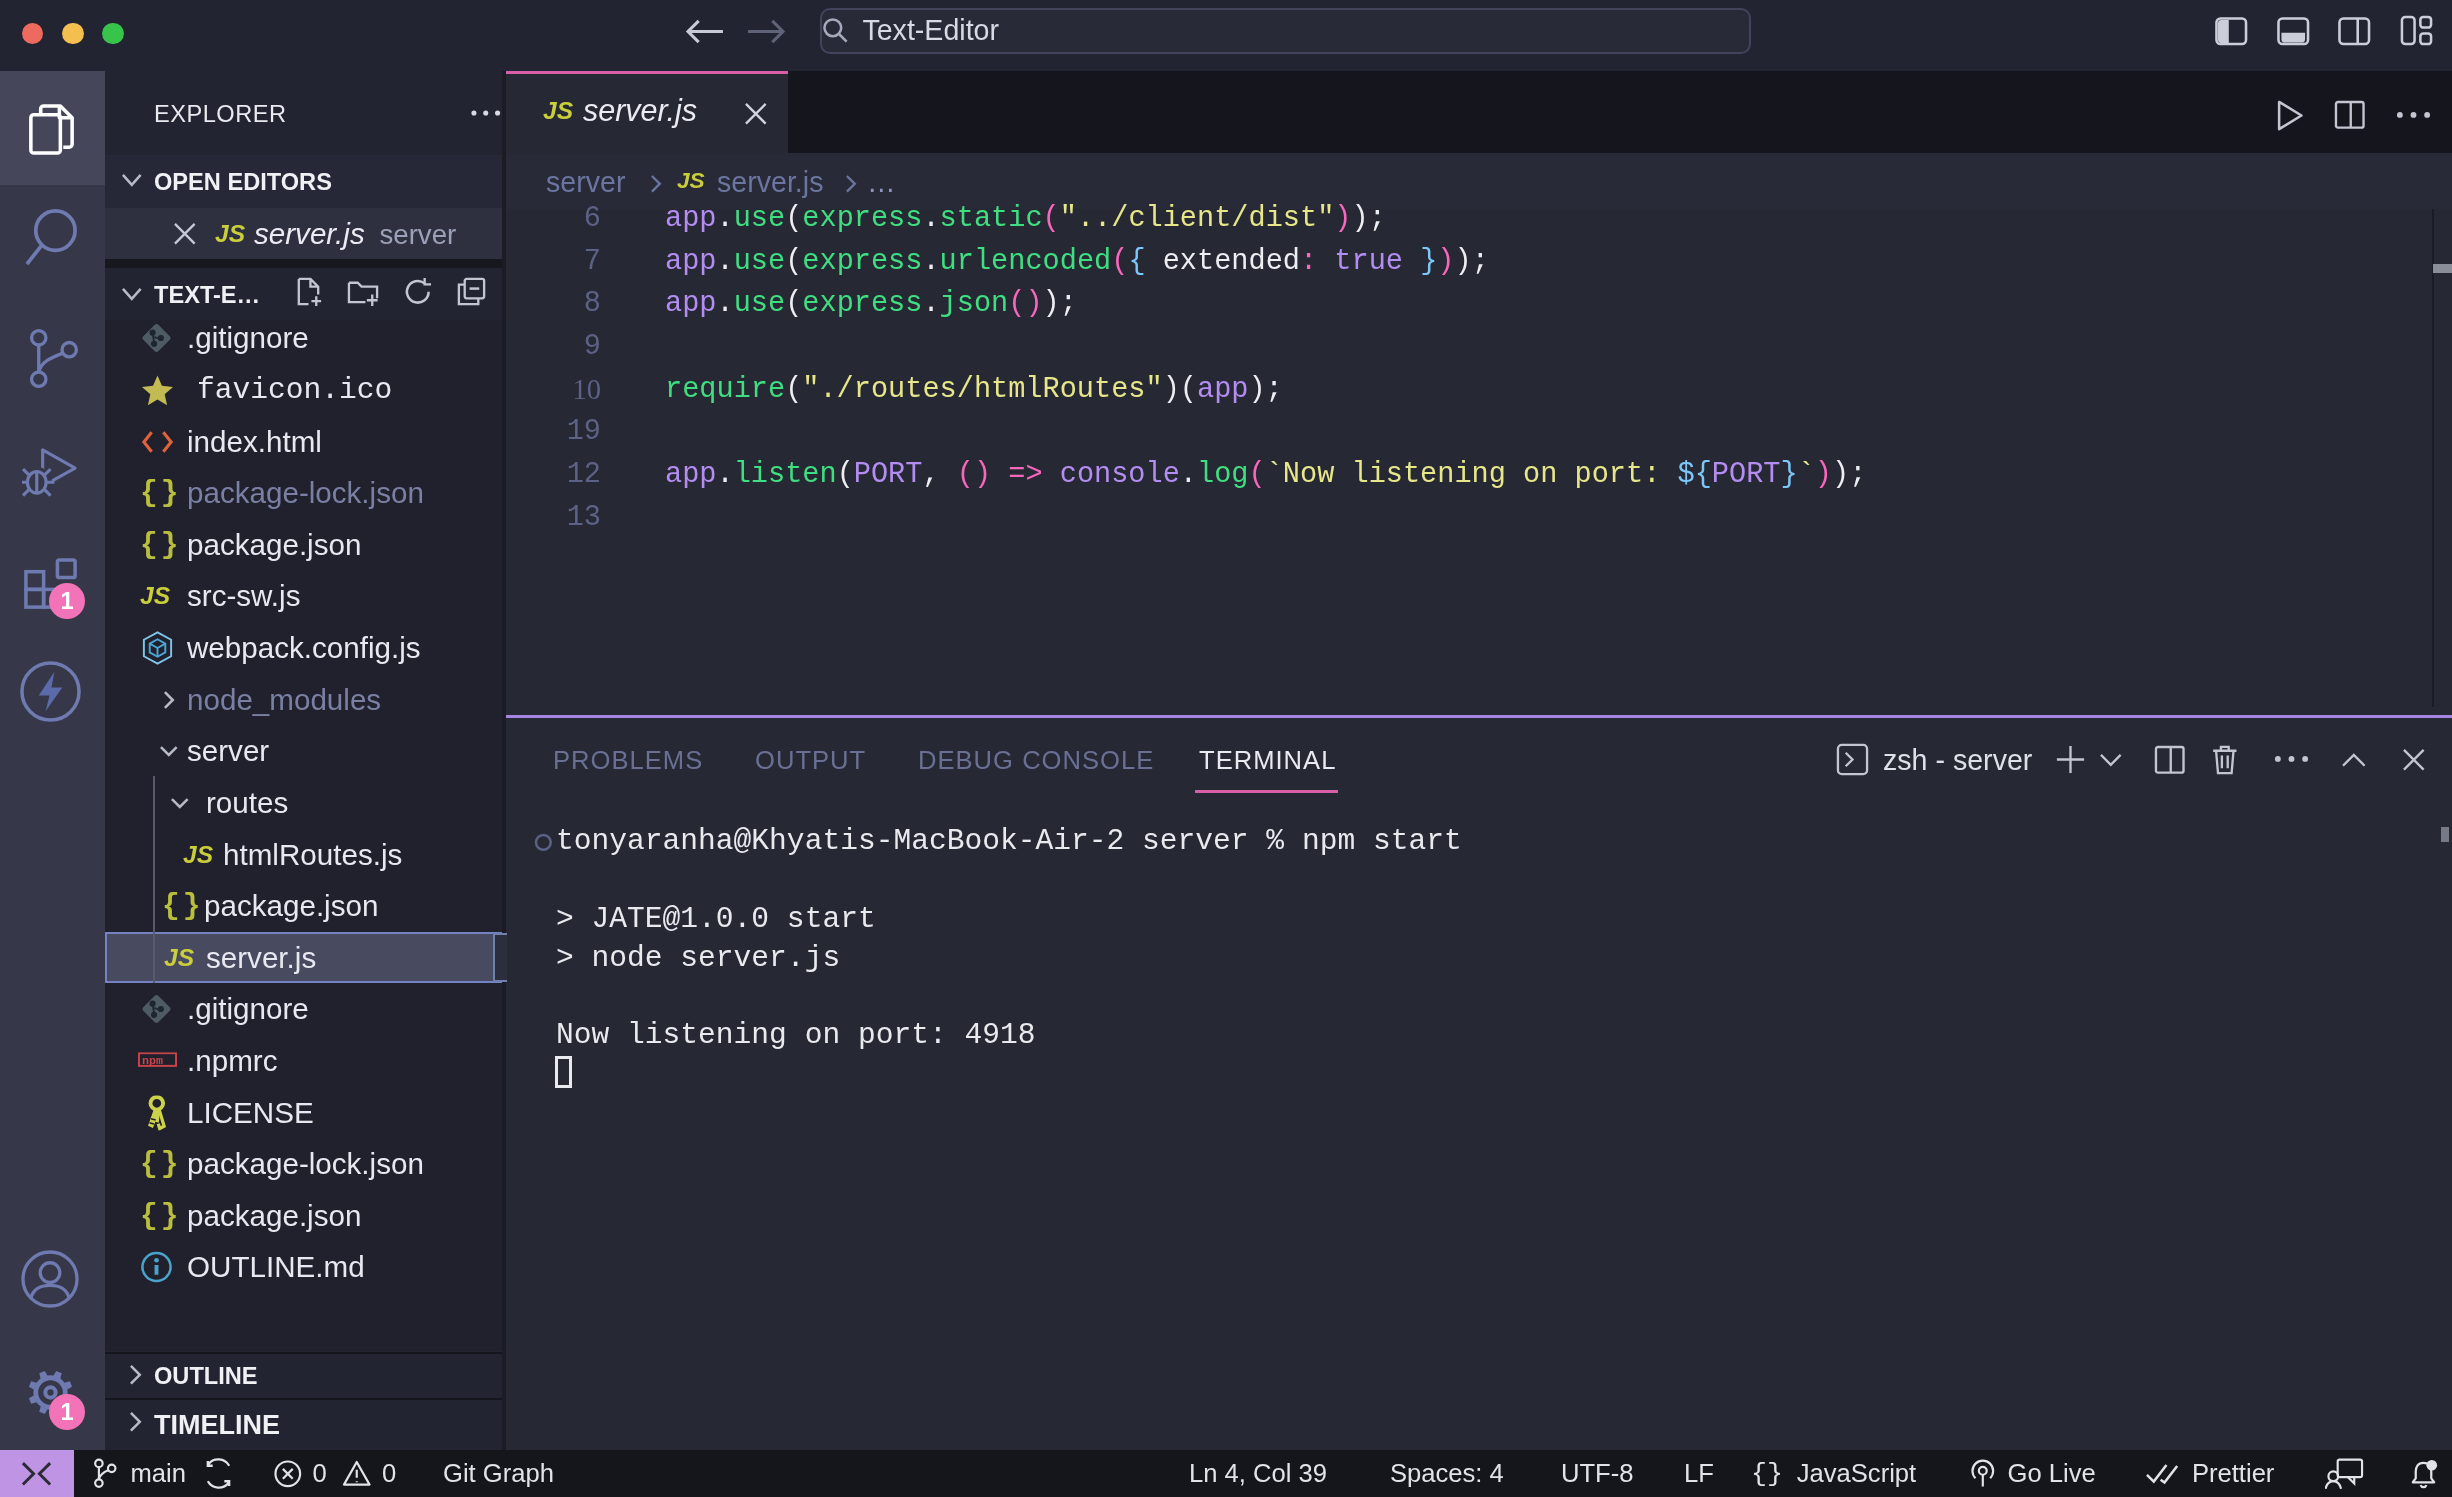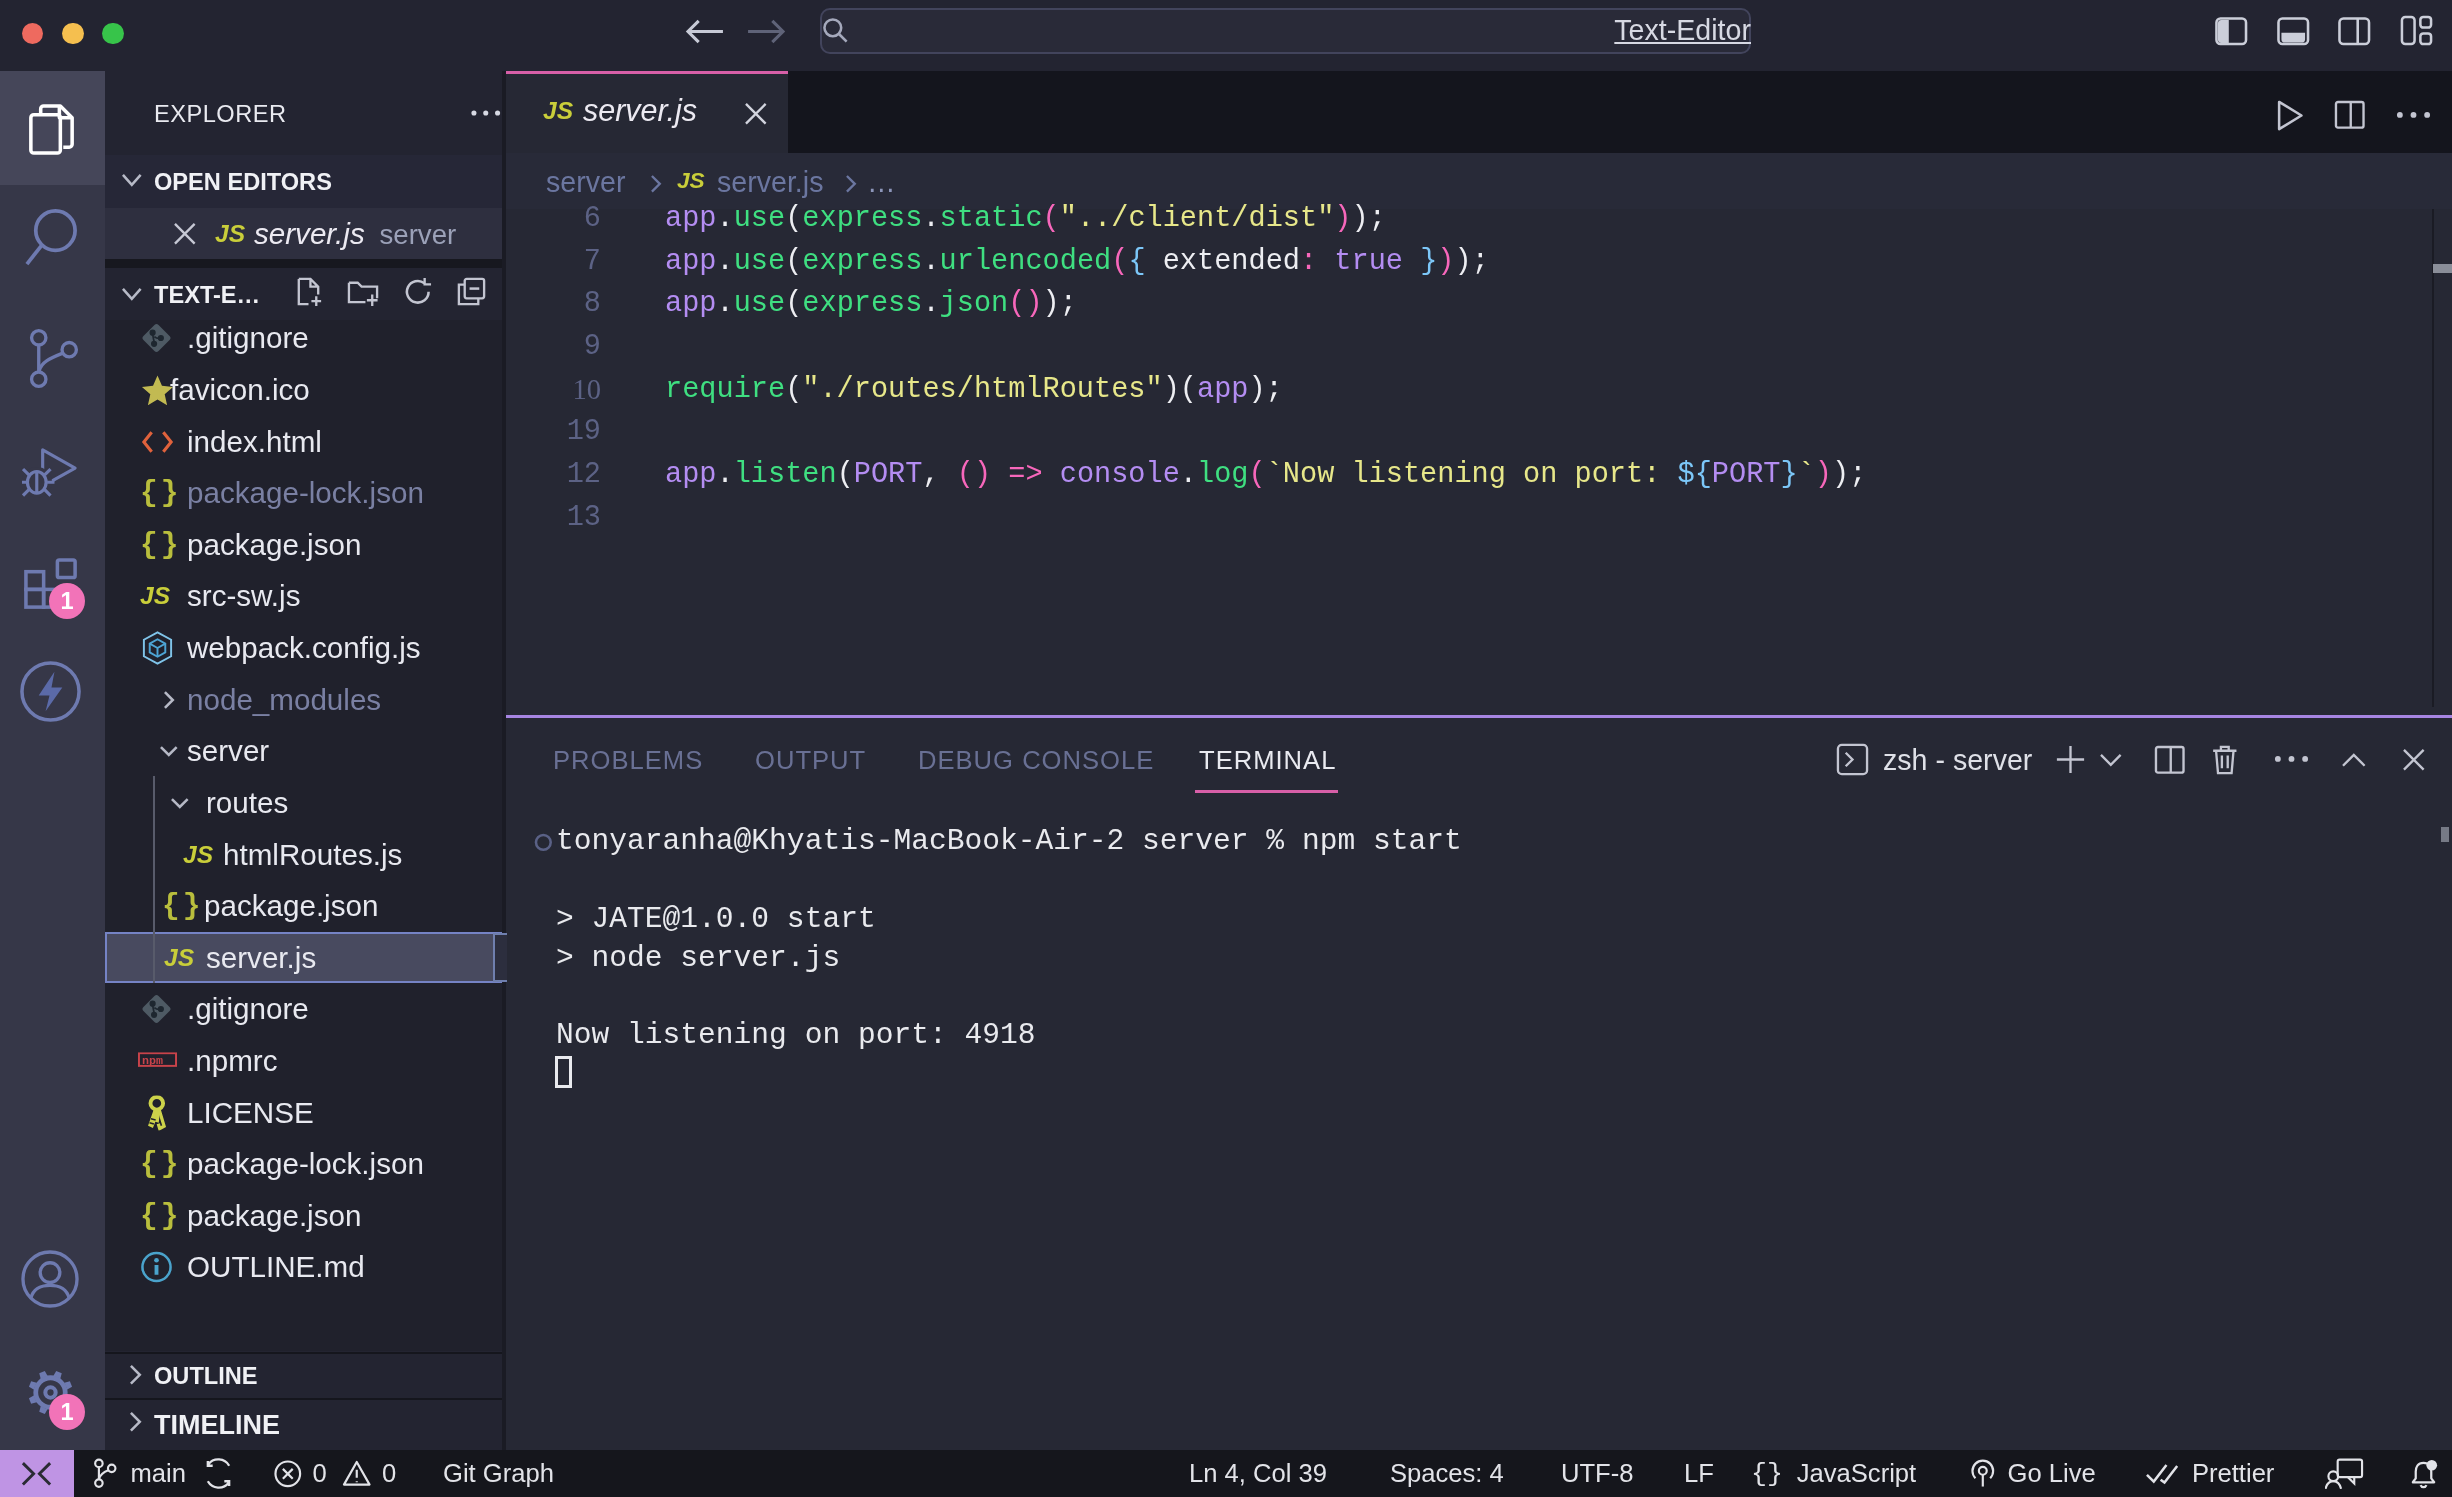--- a/index.html
+++ b/index.html
@@ -41,21 +41,21 @@
     <div class="abs" style="left:102px;top:22.7px;width:21.7px;height:21.7px;border-radius:50%;background:#37c44a;"></div>
 
     <svg class="abs" style="left:684px;top:14.8px;" width="41" height="33" viewBox="0 0 42 34" fill="none" stroke="#c7cad6" stroke-width="3.2">
       <path d="M40 17 H4 M15 6 L4 17 L15 28"></path>
     </svg>
     <svg class="abs" style="left:746px;top:14.8px;" width="41" height="33" viewBox="0 0 42 34" fill="none" stroke="#5f6378" stroke-width="3.2">
       <path d="M2 17 H38 M27 6 L38 17 L27 28"></path>
     </svg>
 
     <div class="abs" style="left:820px;top:7.9px;width:931px;height:46px;background:#292a38;border:2px solid #42445c;border-radius:9.9px;"></div>
-    <div class="abs" style="left:820px;top:7.9px;width:931px;height:46px;display:flex;align-items:center;justify-content:space-between;color:#d7d9e3;font-size:28.6px;text-decoration:underline;">
+    <div class="abs" style="left:820px;top:7.9px;width:931px;height:46px;display:flex;align-items:center;justify-content:flex-start;color:#d7d9e3;font-size:28.6px;">
       <svg width="29.6" height="29.6" viewBox="0 0 30 30" fill="none" stroke="#a5a9bc" stroke-width="2.6" style="margin-right:12.8px;">
         <circle cx="13" cy="12" r="8.5"></circle>
         <path d="M19.5 18.5 L27 26"></path>
       </svg>
       <span>Text-Editor</span>
     </div>
 
     <svg class="abs" style="left:2215px;top:14.8px;" width="32.5" height="32.5" viewBox="0 0 33 33">
       <rect x="1.5" y="3.5" width="30" height="26" rx="4" fill="none" stroke="#cbced9" stroke-width="2.6"></rect>
       <path d="M6.5 5 H14 V28.5 H6.5 A3.5 3.5 0 0 1 3 25 V8.5 A3.5 3.5 0 0 1 6.5 5 Z" fill="#cbced9"></path>
@@ -224,21 +224,21 @@
           <circle cx="14.5" cy="23" r="2.2"></circle>
           <path d="M13 13 L14.5 21 M14.8 15.5 C17 17.5 19 17.5 20.5 17.3" fill="none" stroke-width="1.8"></path>
         </g>
       </svg>
       <div class="abs tlabel " style="left:82px;top:50%;transform:translateY(-50%);">.gitignore</div>
     </div>
       <div class="trow" style="top:293px;">
       <svg class="abs" style="left:35px;top:50%;transform:translateY(-50%);" width="35" height="33" viewBox="0 0 36 34">
         <path d="M18 2 L22.6 12.6 L34 13.8 L25.4 21.4 L27.9 32.6 L18 26.7 L8.1 32.6 L10.6 21.4 L2 13.8 L13.4 12.6 Z" fill="#c2ba52"></path>
       </svg>
-      <div class="abs tlabel " style="left:65px;top:50%;transform:translateY(-50%);">favicon.ico</div>
+      <div class="abs tlabel " style="left:92px;top:50%;transform:translateY(-50%);font-family:Liberation Mono, monospace;">favicon.ico</div>
     </div>
       <div class="trow" style="top:345px;">
       <svg class="abs" style="left:35px;top:50%;transform:translateY(-50%);" width="35" height="27.6" viewBox="0 0 36 28" fill="none" stroke="#e0623c" stroke-width="3.2">
         <path d="M12 4 L4 14 L12 24 M24 4 L32 14 L24 24"></path>
       </svg>
       <div class="abs tlabel " style="left:82px;top:50%;transform:translateY(-50%);">index.html</div>
     </div>
       <div class="trow" style="top:396px;">
       <div class="abs" style="left:35px;top:50%;transform:translateY(-50%);font-family:'Liberation Mono',monospace;font-size:29.6px;font-weight:bold;color:#b9be3d;letter-spacing:3px;">{}</div>
       <div class="abs tlabel dim" style="left:82px;top:50%;transform:translateY(-50%);">package-lock.json</div>

